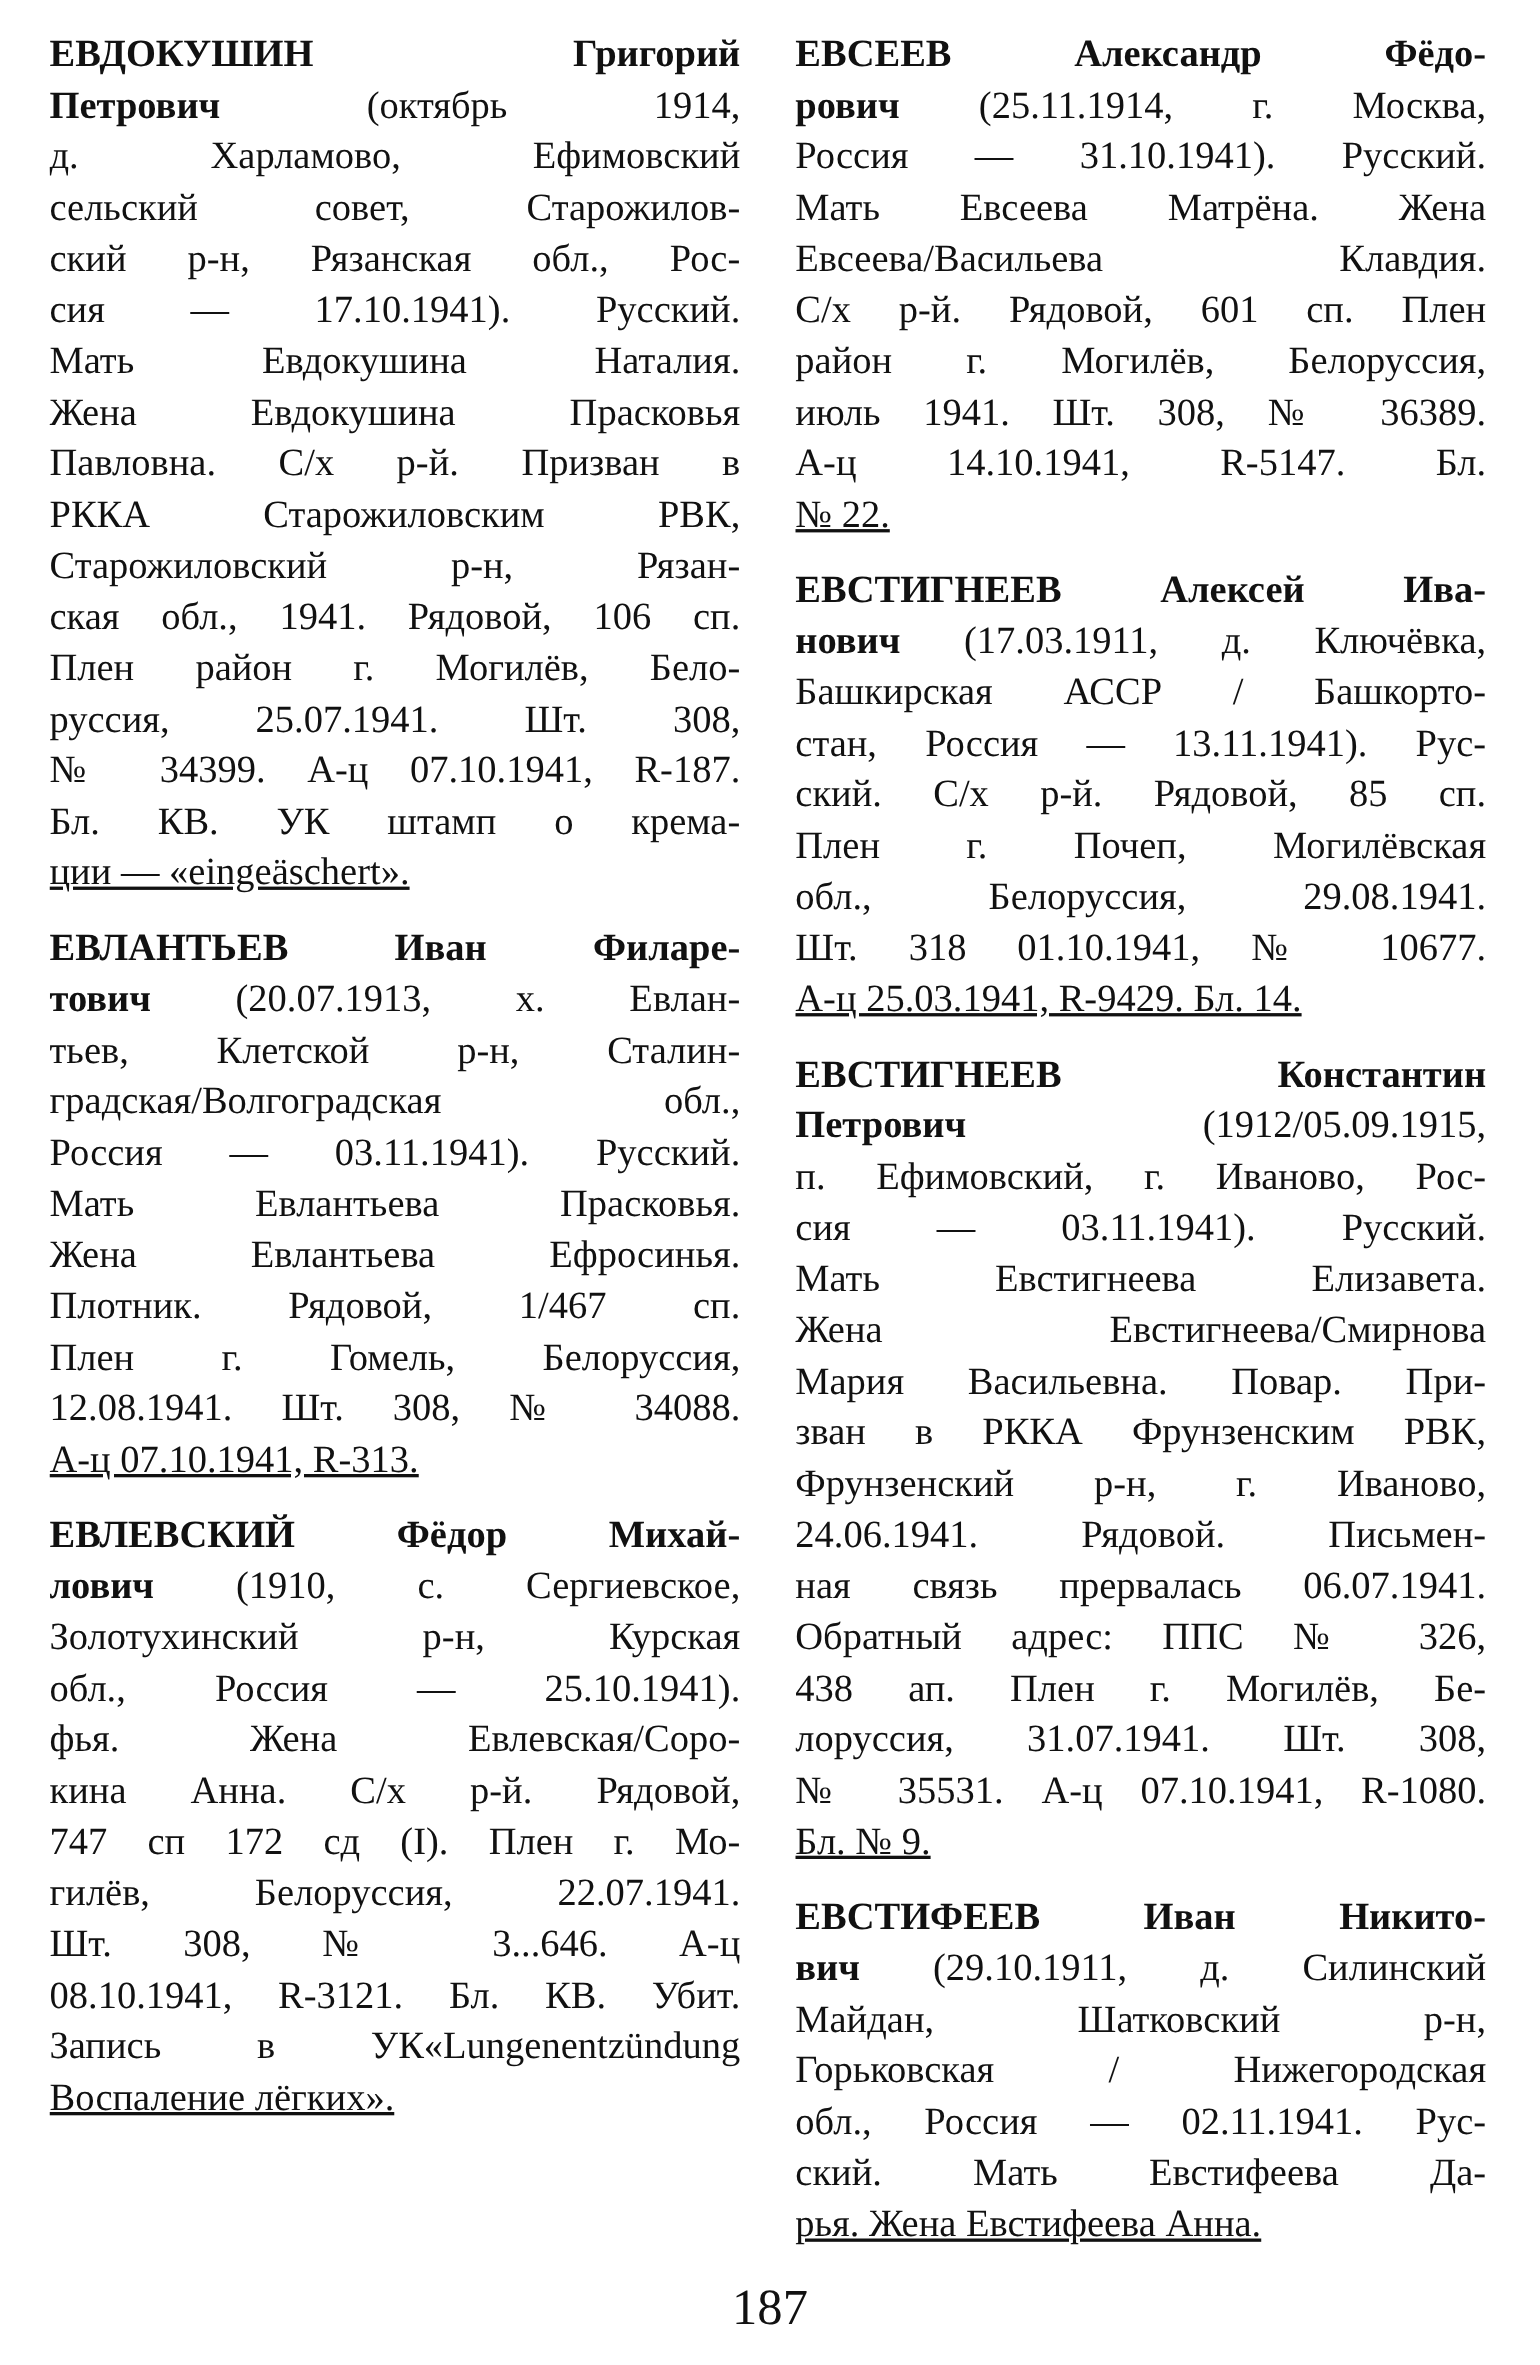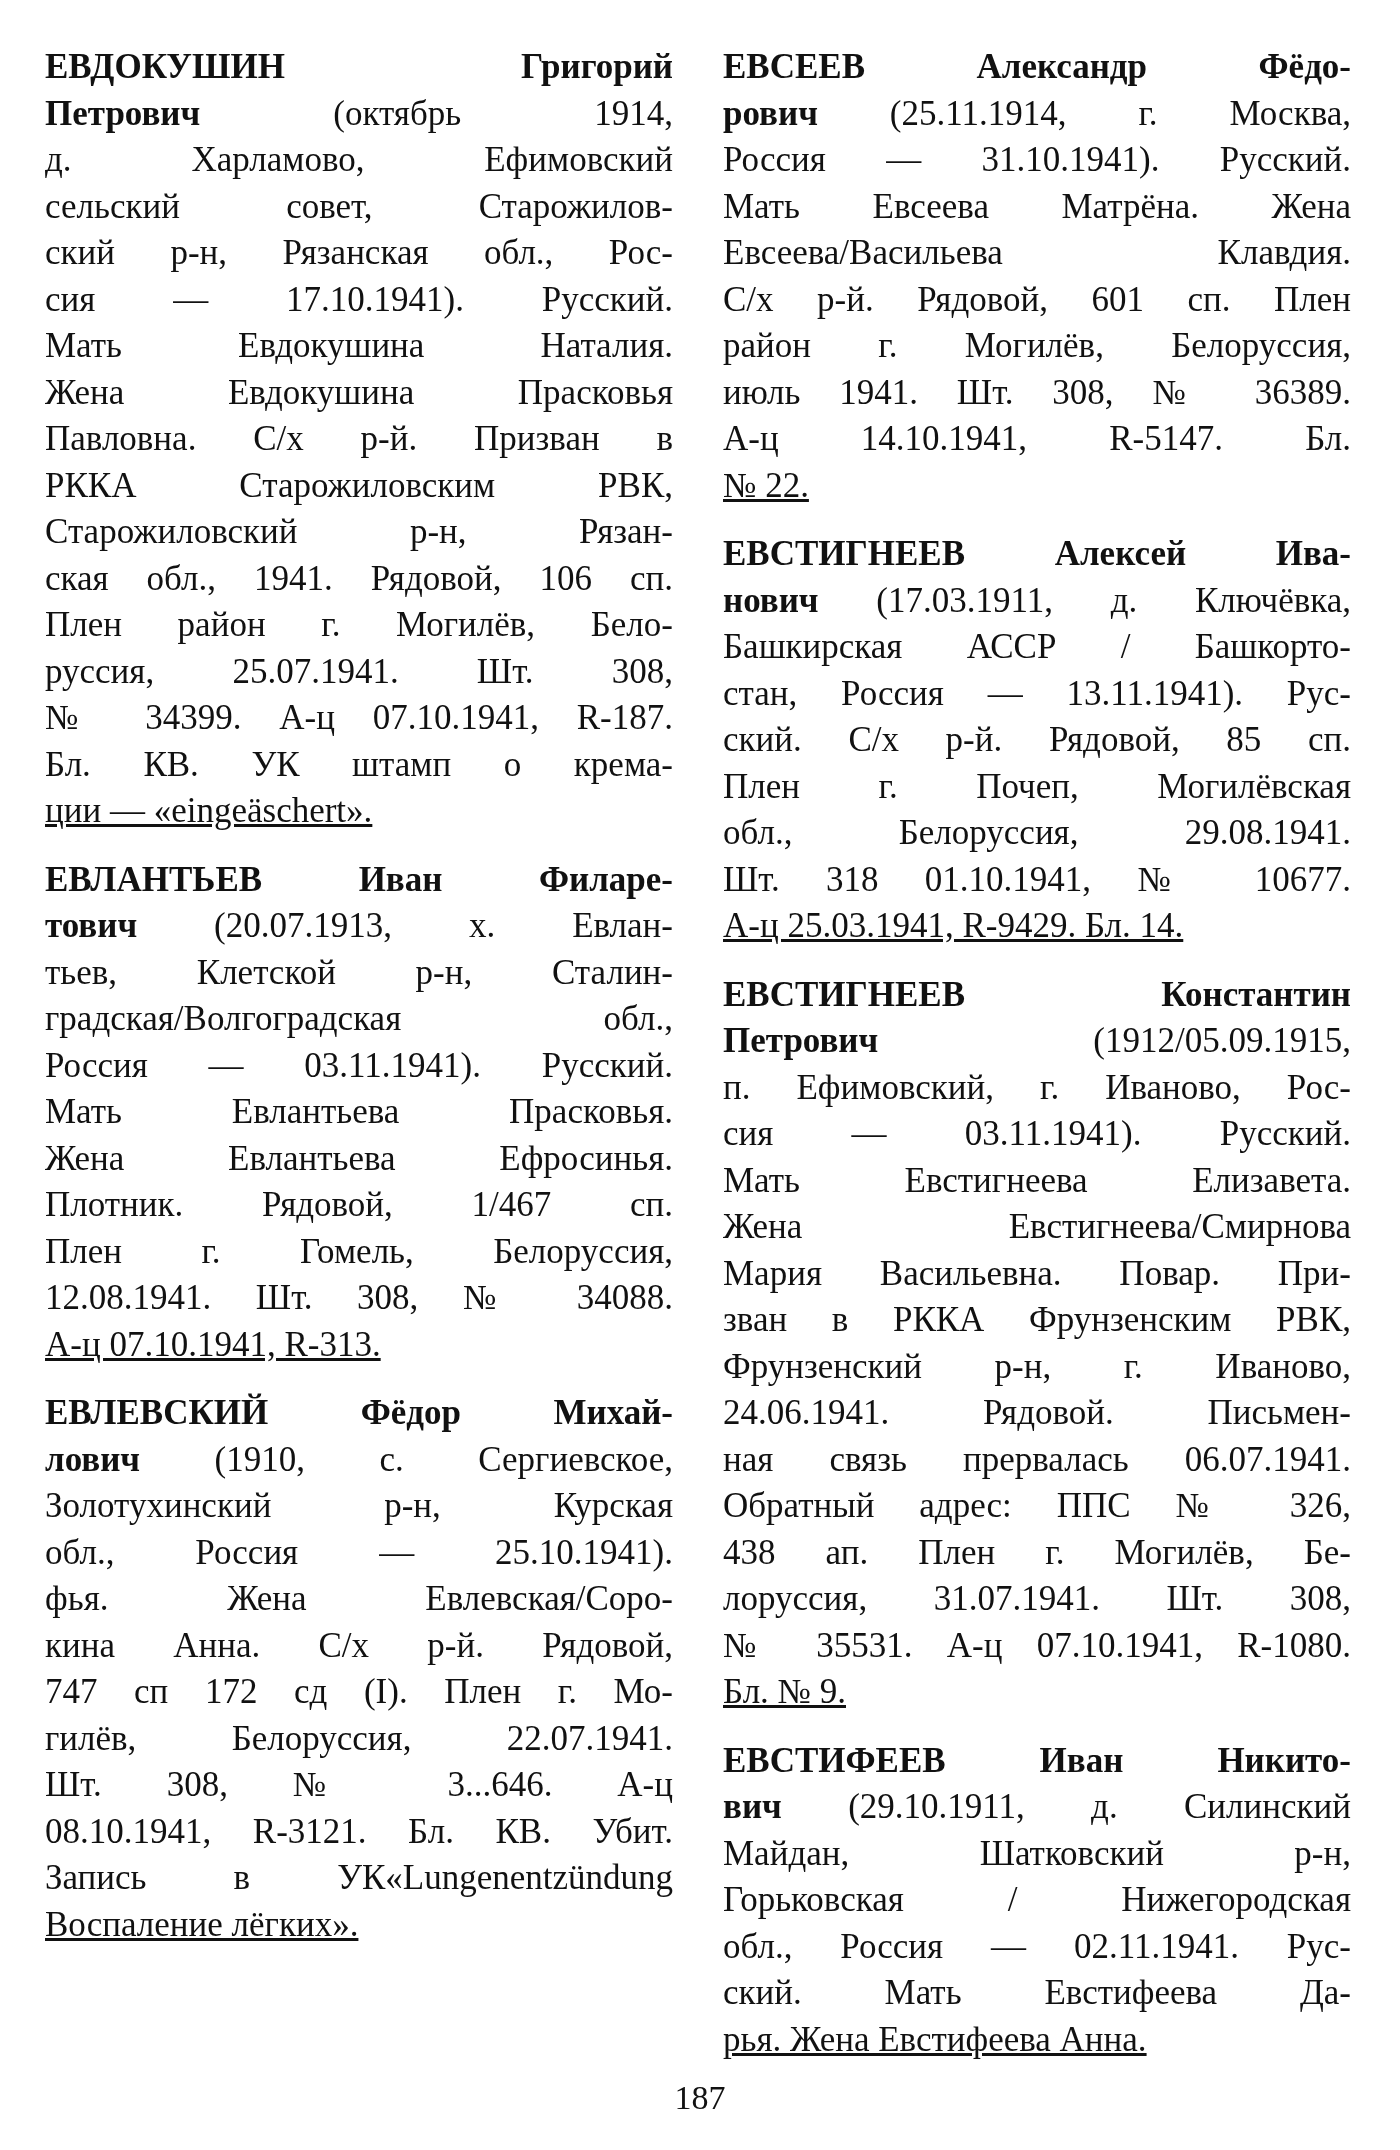--- a/index.html
+++ b/index.html
@@ -15,21 +15,20 @@
     color: #111111;
     -webkit-font-smoothing: antialiased;
   }
   .page {
     position: absolute;
     top: 26px;
     left: 45px;
     width: 1306px;
     display: flex;
     gap: 50px;
-    margin-top: 18px;
   }
   .column {
     width: 628px;
     flex: 0 0 628px;
   }
   .entry {
     margin: 0 0 22px 0;
   }
   .line {
     font-size: 35px;
@@ -45,21 +44,21 @@
   }
   .b {
     font-weight: bold;
   }
   .page-number {
     position: absolute;
     top: 2076px;
     left: 0;
     width: 1400px;
     text-align: center;
-    font-size: 34px;
+    font-size: 46px;
     line-height: 44px;
     color: #111111;
   }
 </style>
 </head>
 <body>
 
 <div class="page">
   <div class="column">
       <div class="entry">

